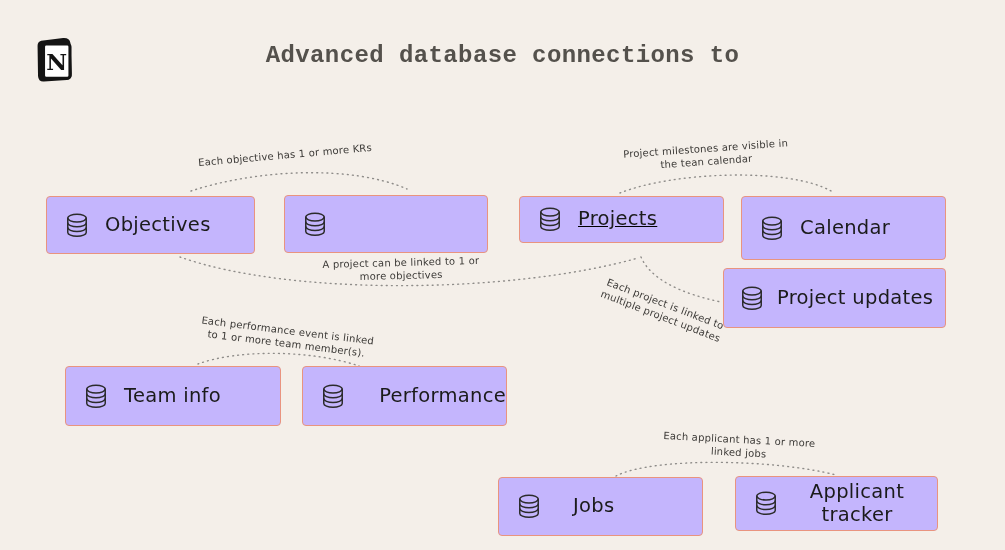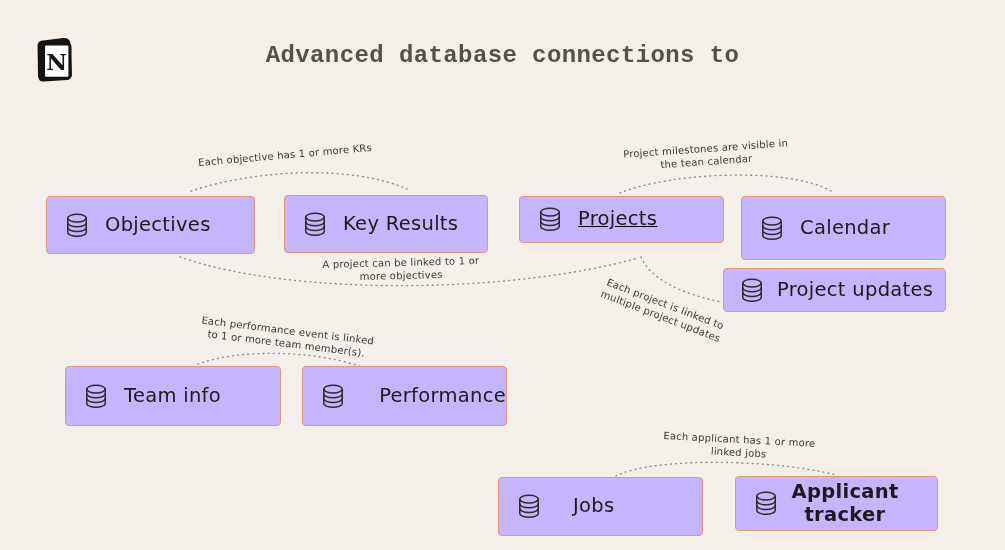--- a/index.html
+++ b/index.html
@@ -35,25 +35,25 @@
   }
   .box-label{
     font-size:19.5px;color:#1b1b1b;letter-spacing:0.3px;line-height:1.15;
   }
   .db-icon{flex:0 0 auto;width:24px;height:27px;display:block;}
 
   #box-objectives       {left:46px; top:196px; width:209px; height:58px;}
   #box-key-results      {left:284px;top:195px; width:204px; height:58px;}
   #box-projects         {left:519px;top:196px; width:205px; height:47px;text-decoration:underline;}
   #box-calendar         {left:741px;top:196px; width:205px; height:64px;}
-  #box-project-updates  {left:723px;top:268px; width:223px; height:44px;padding-left:16px;gap:13px;}
+  #box-project-updates  {left:723px;top:268px; width:223px; height:60px;padding-left:16px;gap:13px;}
   #box-team-info        {left:65px; top:366px; width:216px; height:60px;}
   #box-performance      {left:302px;top:366px; width:205px; height:60px;justify-content:space-between;}
   #box-jobs             {left:498px;top:477px; width:205px; height:59px;}
-  #box-applicant-tracker{left:735px;top:476px; width:203px; height:55px;gap:8px;font-weight:bold;}
+  #box-applicant-tracker{left:735px;top:476px; width:203px; height:55px;gap:20px;}
   #box-jobs .box-label{margin-left:16px;}
   #box-applicant-tracker .box-label{width:118px;text-align:center;}
 
   
   .ann{
     position:absolute;text-align:center;white-space:nowrap;
     font-size:10px;line-height:1.3;color:#3c3a37;letter-spacing:0.2px;
     transform:translate(-50%,-50%) rotate(var(--r,0deg));
   }
   .ann span{display:block;}
@@ -102,21 +102,20 @@
 
   <div class="box" id="box-key-results">
     <svg class="db-icon" viewBox="0 0 26 28">
         <g fill="none" stroke="#2b2b2b" stroke-width="1.6" stroke-linecap="round">
           <ellipse cx="13" cy="6" rx="10" ry="4.2"></ellipse>
           <path d="M3,6 L3,21.5 A10,4.2 0 0 0 23,21.5 L23,6"></path>
           <path d="M3,11.2 A10,4.2 0 0 0 23,11.2"></path>
           <path d="M3,16.3 A10,4.2 0 0 0 23,16.3"></path>
         </g>
       </svg>
-    <span class="box-label">Key Results</span>
   </div>
 
   <div class="box" id="box-projects">
     <svg class="db-icon" viewBox="0 0 26 28">
         <g fill="none" stroke="#2b2b2b" stroke-width="1.6" stroke-linecap="round">
           <ellipse cx="13" cy="6" rx="10" ry="4.2"></ellipse>
           <path d="M3,6 L3,21.5 A10,4.2 0 0 0 23,21.5 L23,6"></path>
           <path d="M3,11.2 A10,4.2 0 0 0 23,11.2"></path>
           <path d="M3,16.3 A10,4.2 0 0 0 23,16.3"></path>
         </g>

